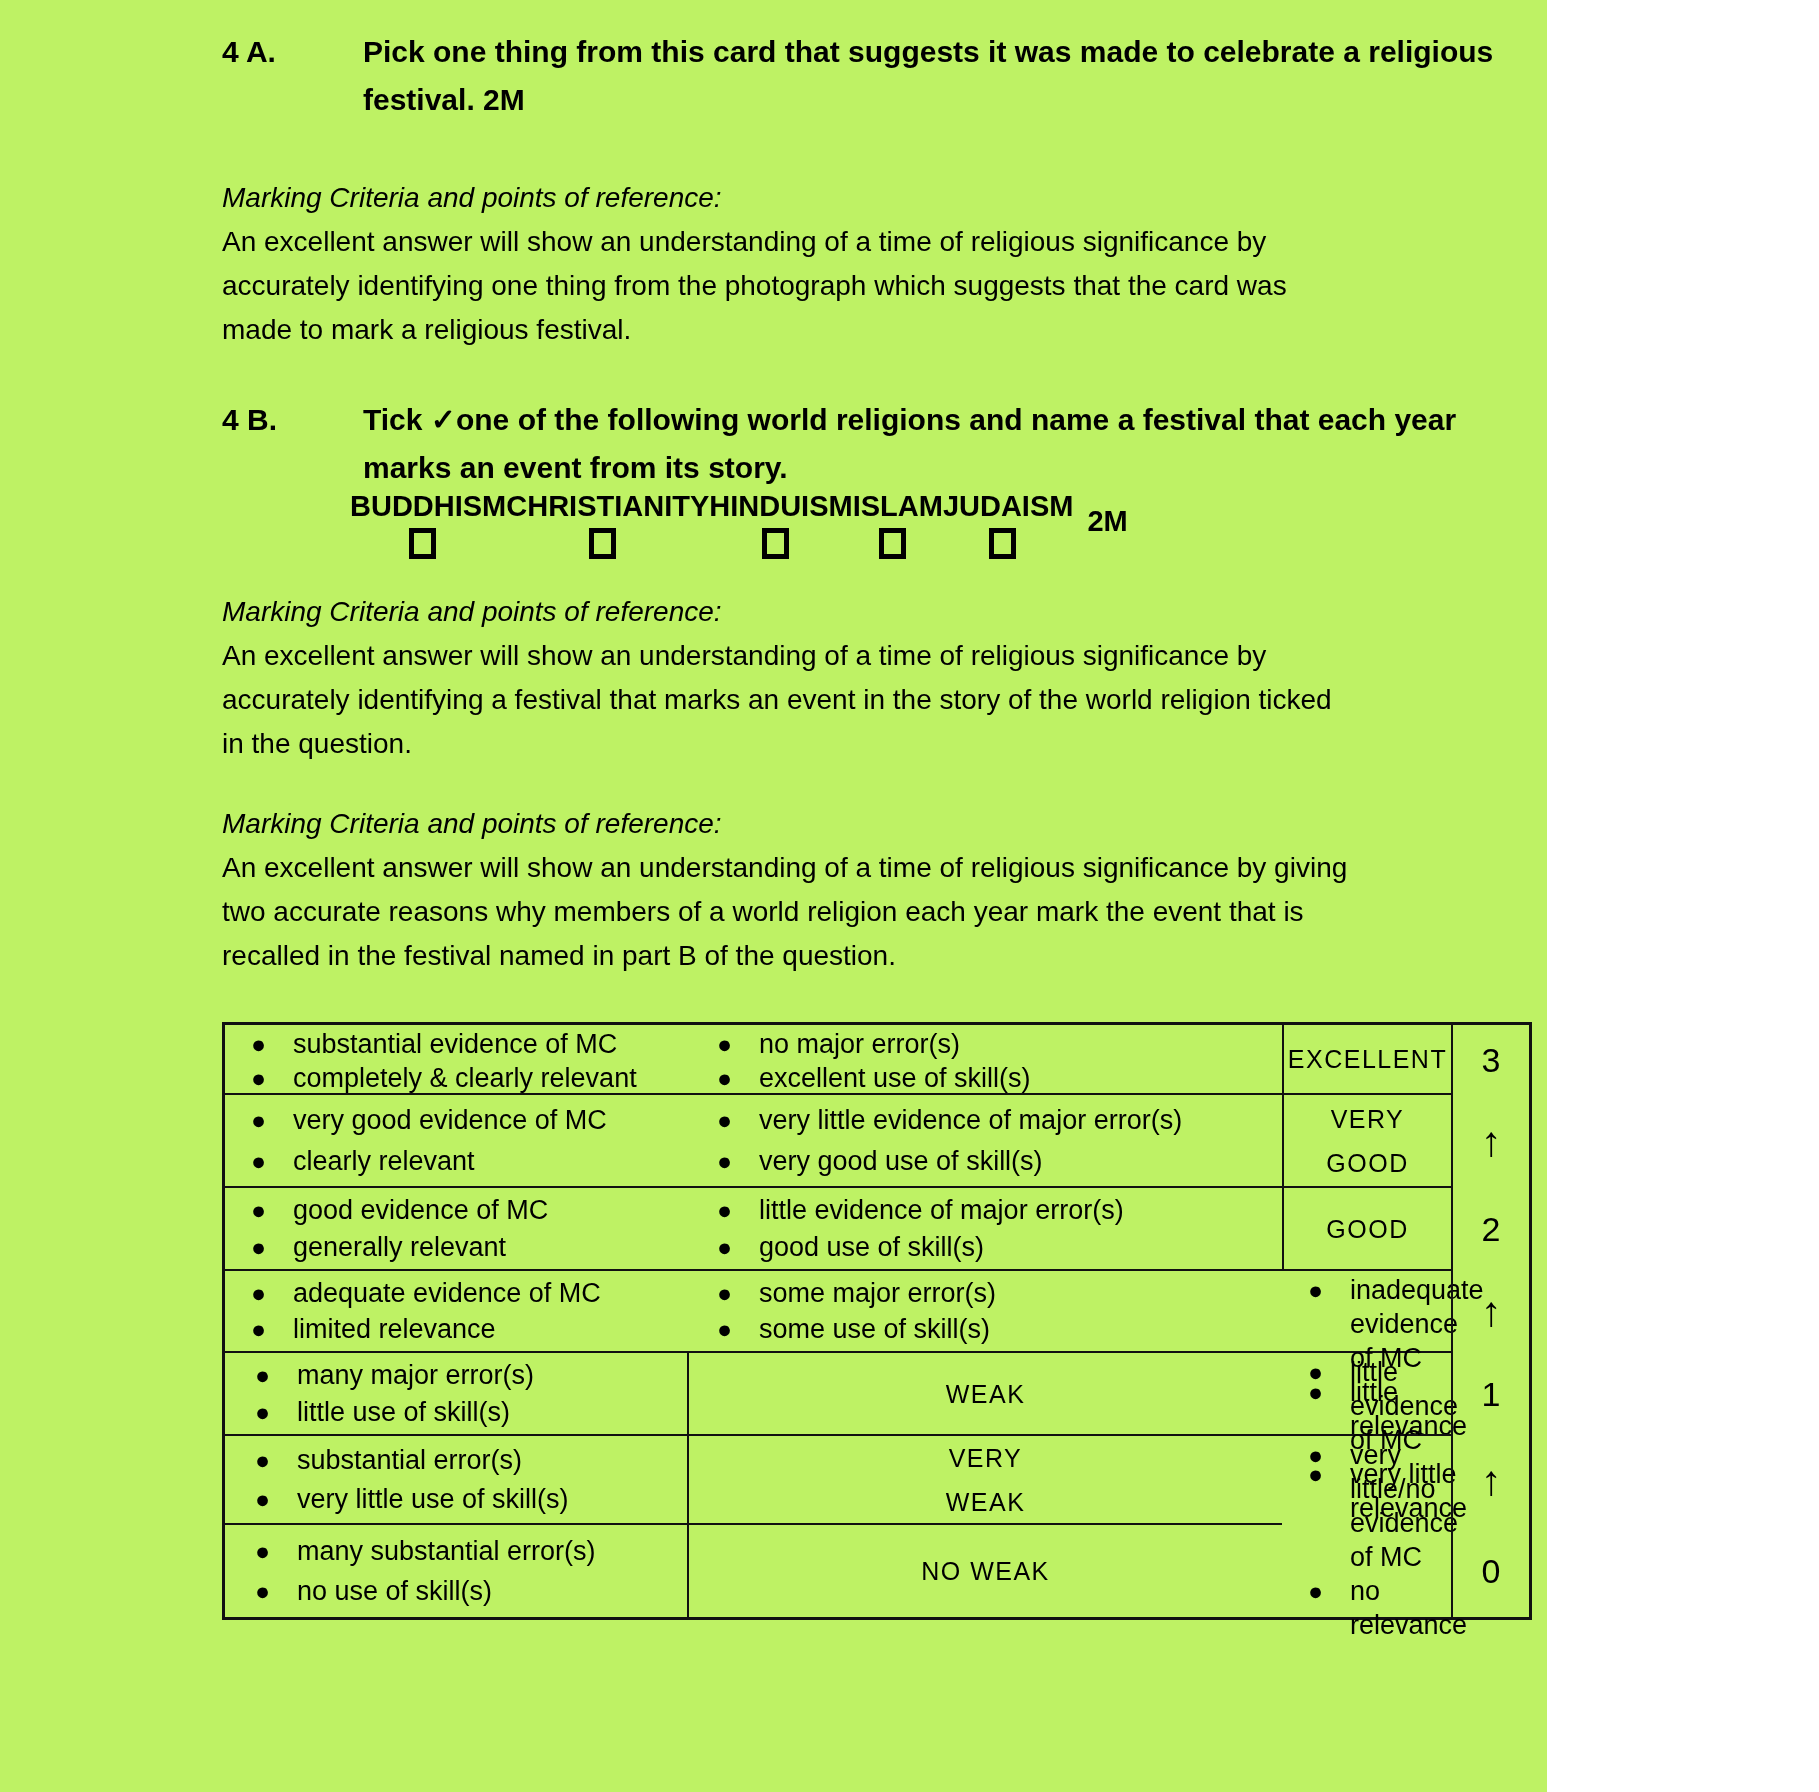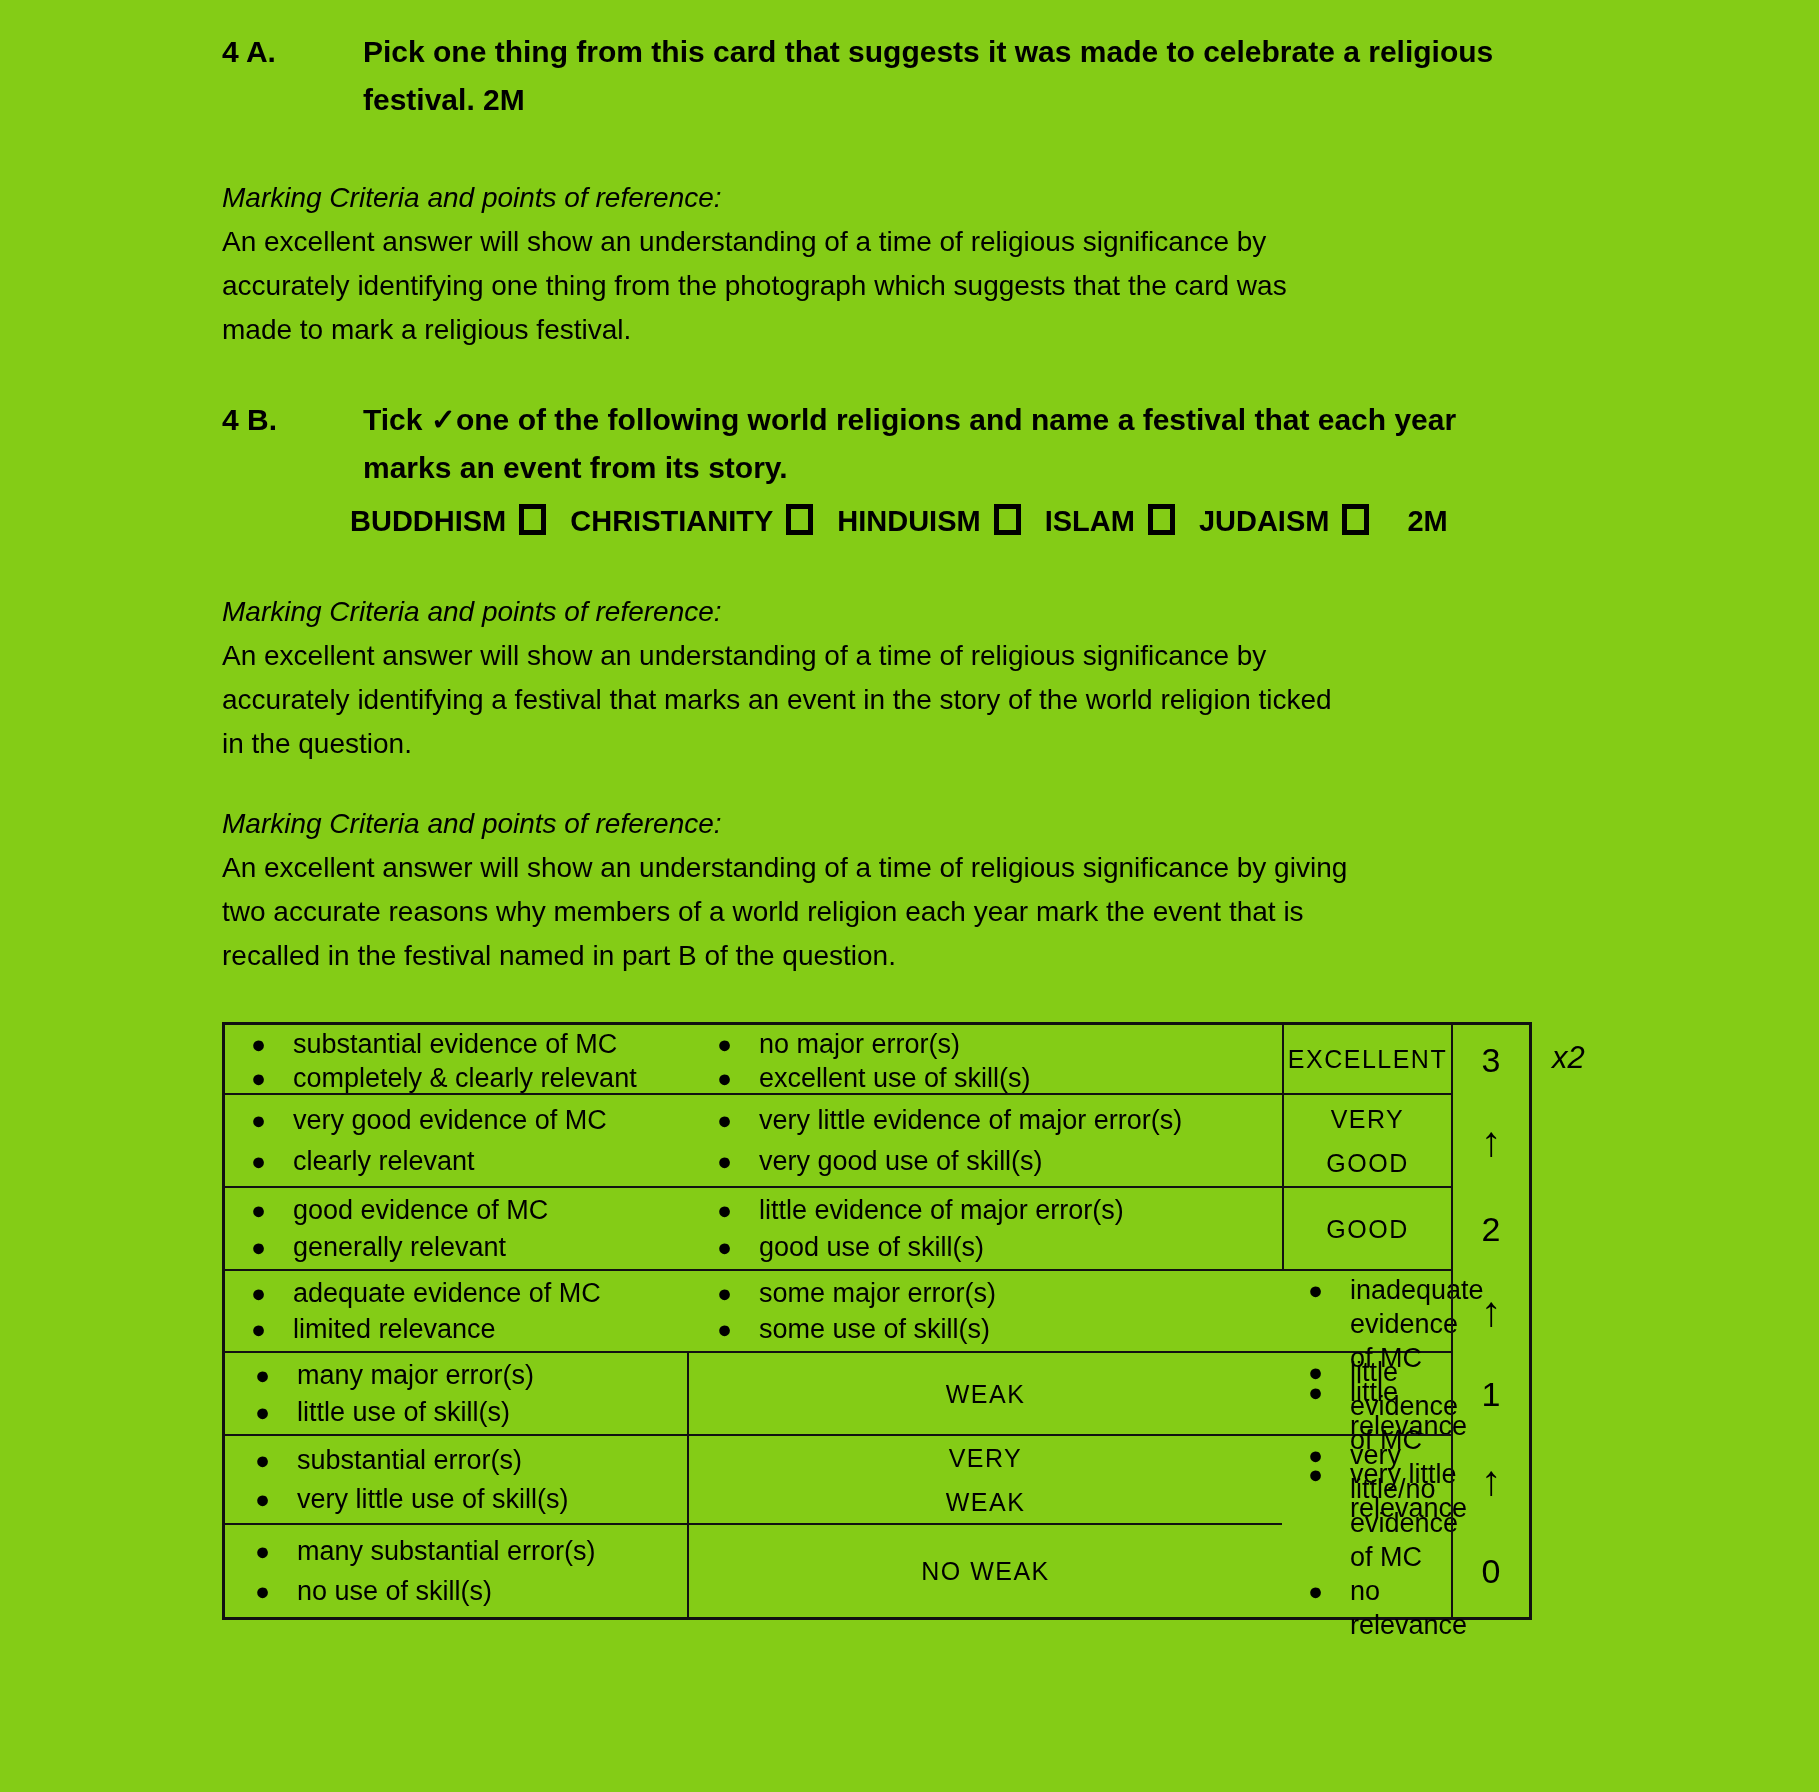--- a/index.html
+++ b/index.html
@@ -4,23 +4,23 @@
 <style>
   html, body {
     margin: 0;
     padding: 0;
     background: #ffffff;
     color: #000000;
     font-family: "Liberation Sans", sans-serif;
   }
   .page {
     position: relative;
-    width: 1819px;
+    width: 1547px;
     height: 1792px;
-    background: #84cc16;
+    background: #bef264;
     overflow: hidden;
     box-sizing: border-box;
     padding: 28px 12px 0 222px;
   }
   
   .q-block { font-weight: bold; font-size: 30px; line-height: 48px; }
   .q-row { display: flex; align-items: flex-start; }
   .q-num { width: 128px; flex: 0 0 128px; }
   .q-text { flex: 1; white-space: pre-line; margin-left: 13px; }
   
@@ -36,21 +36,21 @@
   
   .religions-row {
     margin-left: 128px;
     margin-top: 4px;
     display: flex;
     align-items: center;
     font-weight: bold;
     font-size: 29px;
     height: 50px;
   }
-  .religion-item { display: flex; align-items: center; }
+  .religion-item { display: flex; align-items: center; flex-direction: column; }
   .checkbox {
     display: inline-block;
     width: 17px;
     height: 21px;
     border: 5px solid #000;
     margin-left: 13px;
     margin-right: 24px;
     transform: translateY(-2px);
   }
   .marks-2m { margin-left: 14px; }

